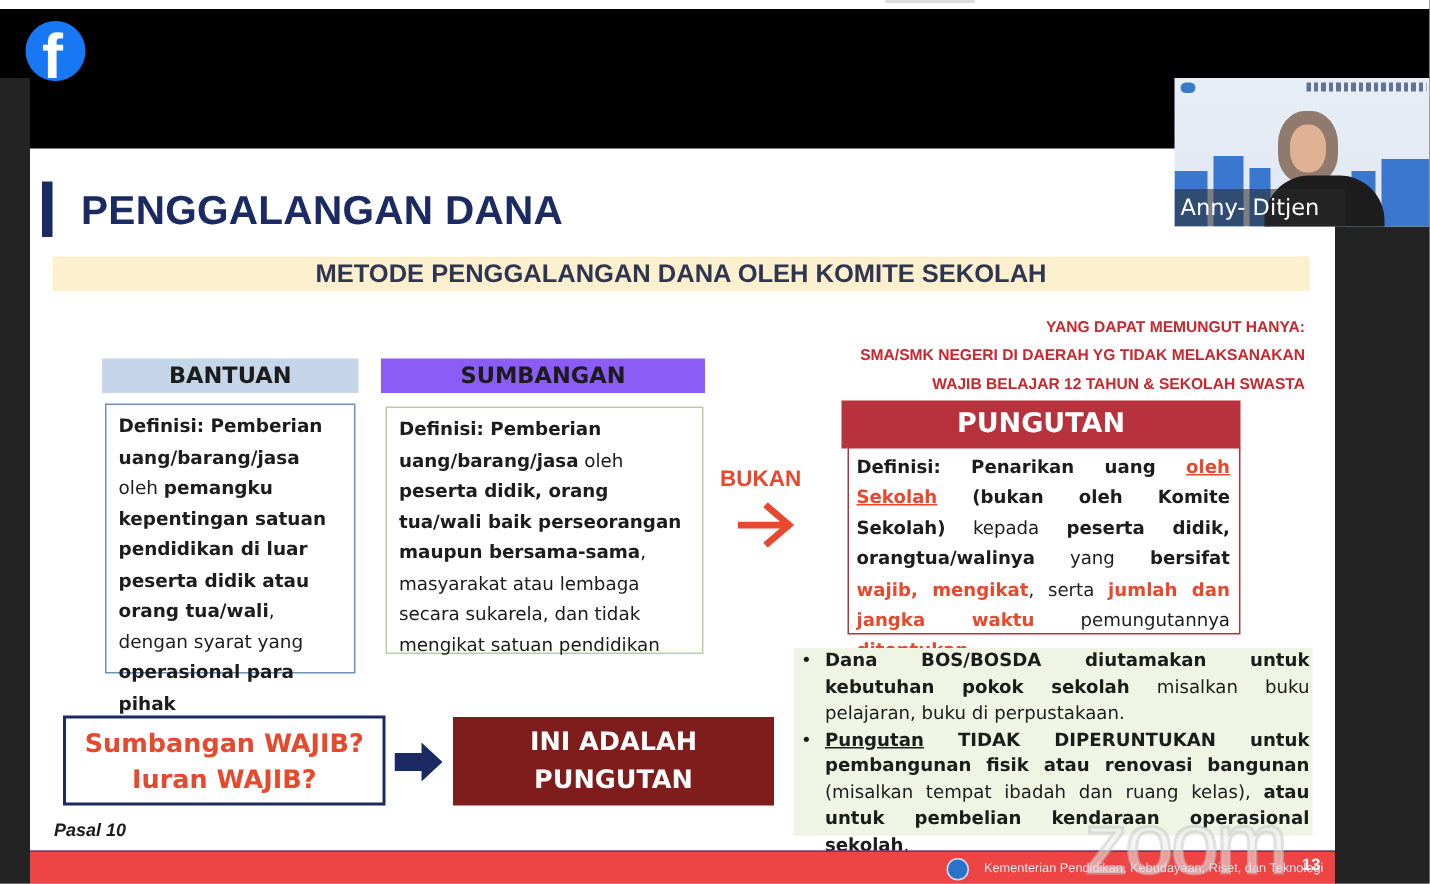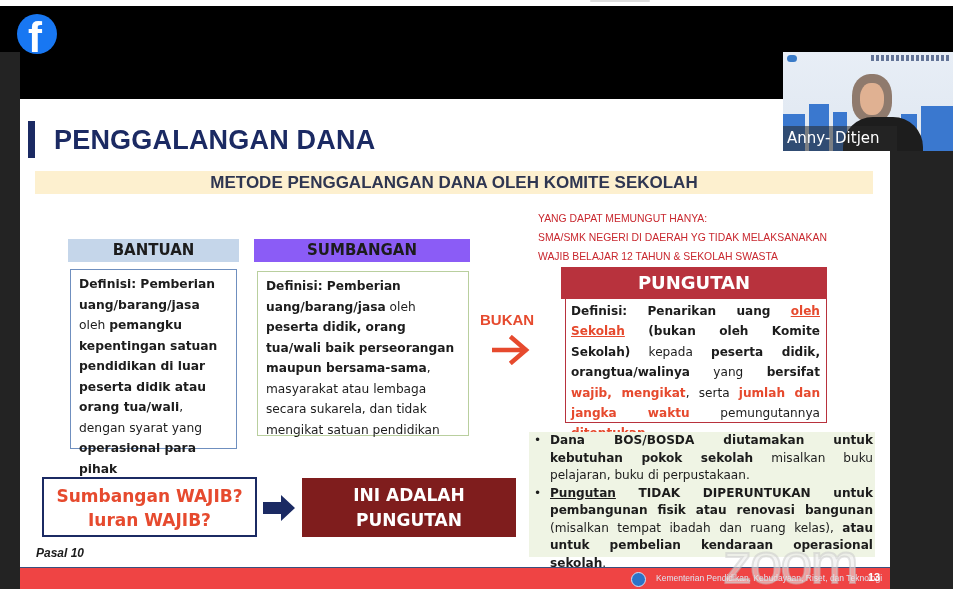--- a/index.html
+++ b/index.html
@@ -41,22 +41,22 @@
   .hdr-sumbangan { left:234px; top:140px; width:216px; height:23px; line-height:23px; background:#8b5cf6; }
 
   .defbox {
     position:absolute; box-sizing:border-box; font-family:"DejaVu Sans", sans-serif; font-size:12.3px;
     line-height:20.5px; color:#1c1c1c; padding:4px 7px 0 8px; background:#fff;
   }
   .box-bantuan { left:50px; top:170px; width:167px; height:180px; border:1.5px solid #6f8fbf; }
   .box-sumbangan { left:237px; top:172px; width:212px; height:165px; border:1.5px solid #b9cf9e; font-size:12.2px; }
 
   .notice {
-    position:absolute; left:518px; top:110px; width:360px; text-align:left; color:#c8272e;
-    font-weight:normal; font-size:10.4px; line-height:19px;
+    position:absolute; left:490px; top:110px; width:360px; text-align:right; color:#c8272e;
+    font-weight:bold; font-size:10.4px; line-height:19px;
   }
   .hdr-pungutan {
     position:absolute; left:541px; top:168px; width:266px; height:32px; line-height:32px;
     background:#b8323d; color:#fff; text-align:center; font-family:"DejaVu Sans", sans-serif;
     font-weight:bold; font-size:18px;
   }
   .box-pungutan {
     left:545px; top:199px; width:262px; height:125px; border:1.5px solid #b8323d; font-size:12.1px;
     line-height:20.4px; text-align:justify; padding:2px 6px 0 5px;
   }

